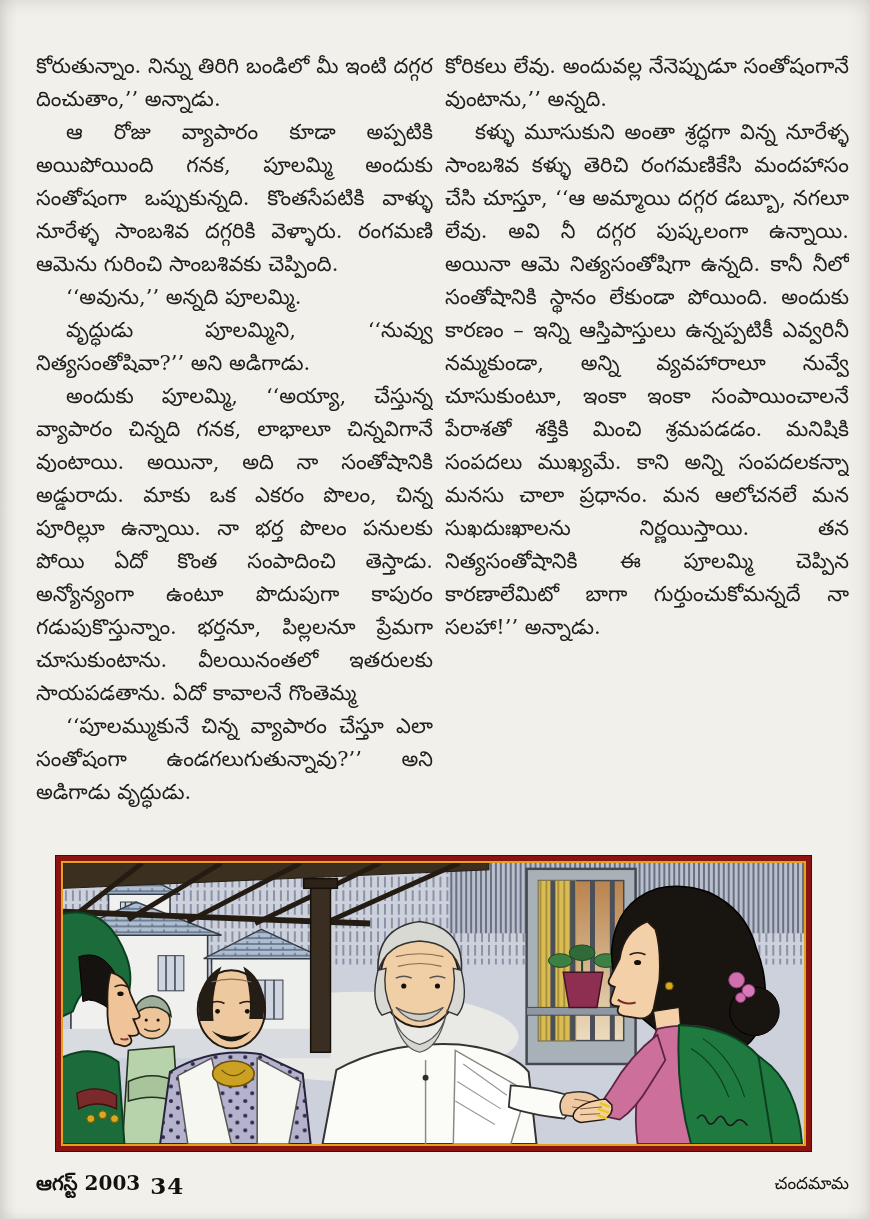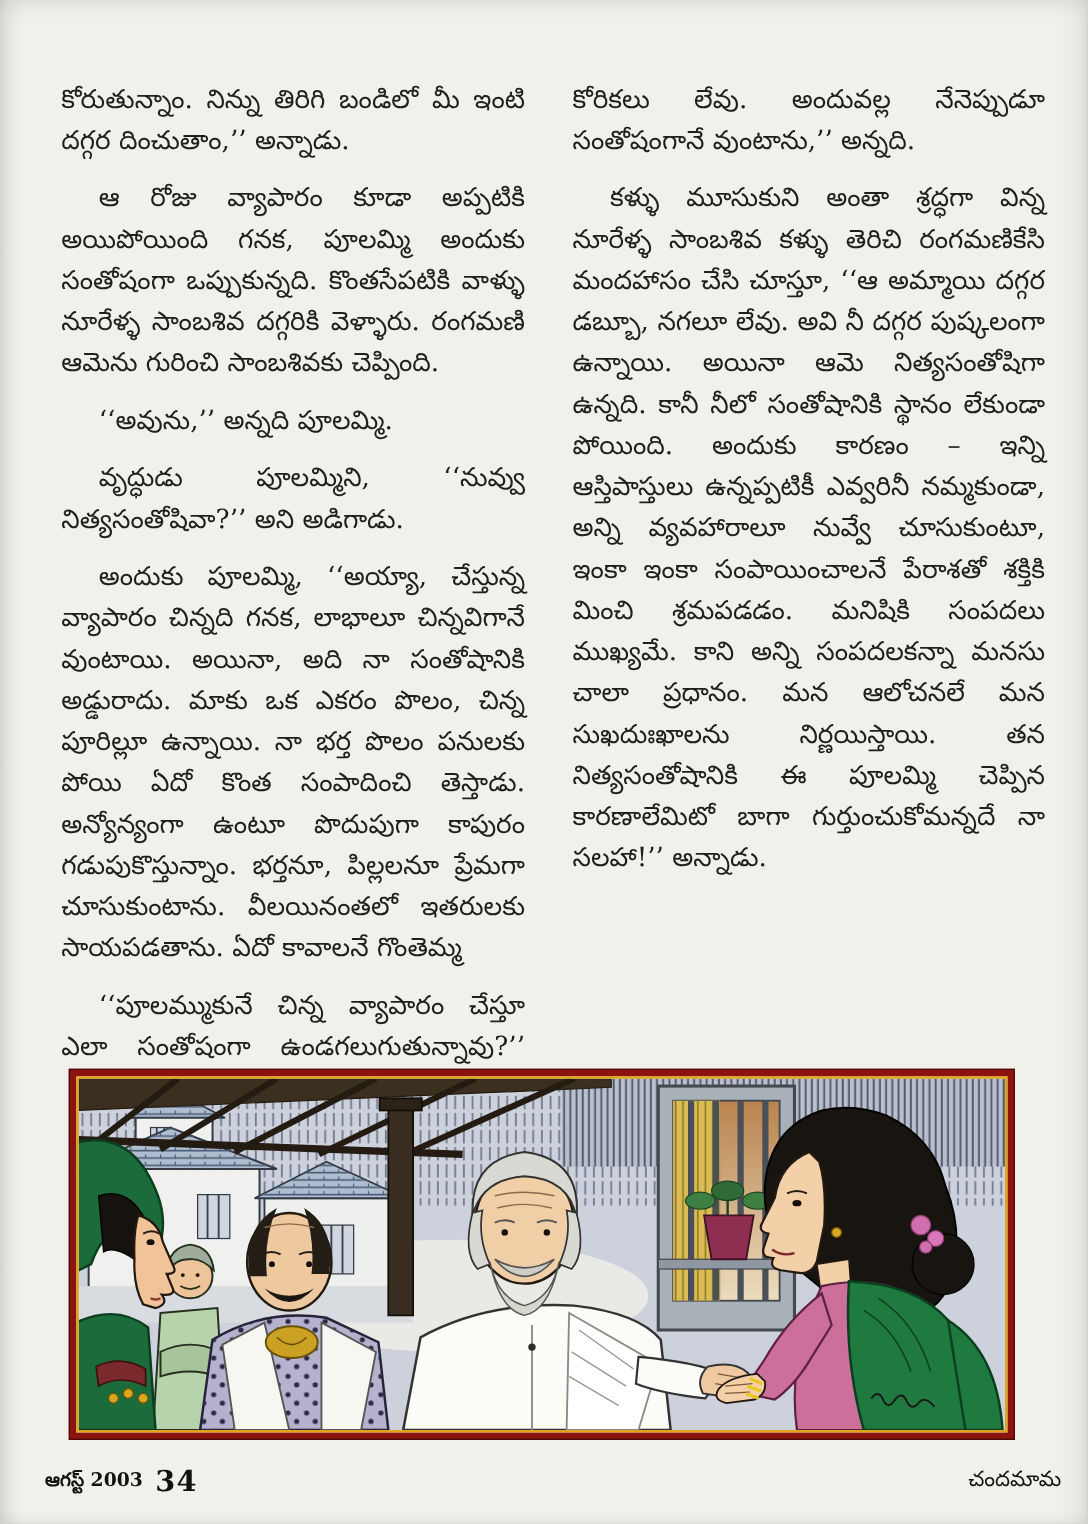--- a/index.html
+++ b/index.html
@@ -16,21 +16,21 @@
     box-shadow:inset 0 6px 14px rgba(0,0,0,0.07), inset 0 -4px 10px rgba(0,0,0,0.05);
   }
   .col{
     position:absolute;top:50px;
     font-size:21px;line-height:33px;color:#211f1d;
     text-align:justify;
     overflow:hidden;
   }
   .col-left{left:36px;width:397px;height:812px;}
   .col-right{left:445px;width:404px;height:812px;}
-  .col p{margin:13px;}
+  .col p{margin:0;}
   .col p.indent{text-indent:30px;}
   .illustration-frame{
     position:absolute;left:55px;top:855px;width:757px;height:297px;
     background:#8b1410;
     border:1px solid #4a0a06;
     box-sizing:border-box;
     padding:5px;
   }
   .illustration-inner{
     width:100%;height:100%;
@@ -38,21 +38,21 @@
     box-sizing:border-box;
     background:#ccd1db;
     overflow:hidden;
   }
   .illustration-inner svg{display:block;width:100%;height:100%;}
   .footer{
     position:absolute;left:36px;top:1168px;width:813px;height:34px;
     display:flex;align-items:center;
     color:#14120f;
   }
-  .footer .f-left{flex:0 0 auto;font-weight:bold;font-size:15px;}
+  .footer .f-left{flex:0 0 auto;font-weight:bold;font-size:20px;}
   .footer .f-center{flex:1 1 auto;text-align:left;font-weight:bold;font-size:23px;letter-spacing:1px;margin-left:10px;}
   .footer .f-right{flex:0 0 auto;font-size:17px;}
 </style>
 </head>
 <body>
 
 <div class="page">
 
   <div class="col col-left">
     <p>కోరుతున్నాం. నిన్ను తిరిగి బండిలో మీ ఇంటి దగ్గర దించుతాం,’’ అన్నాడు.</p>

